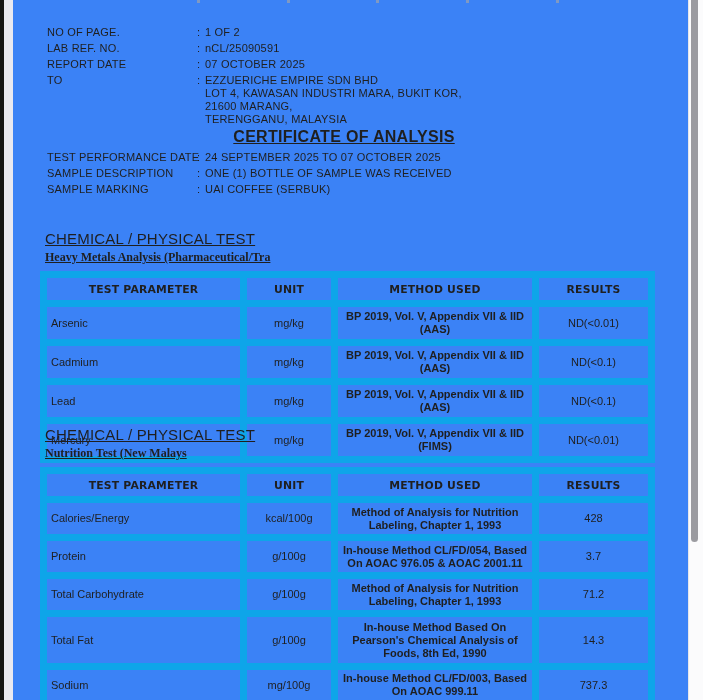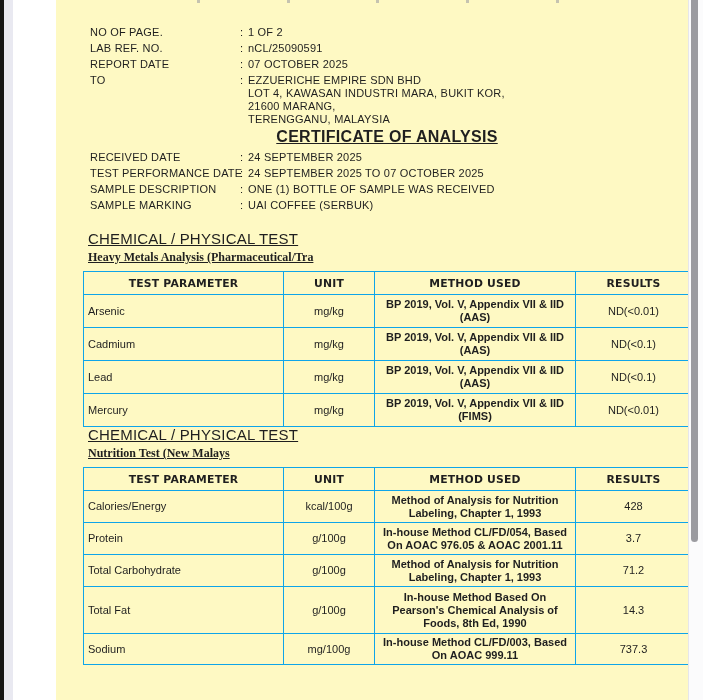--- a/index.html
+++ b/index.html
@@ -5,21 +5,21 @@
   html,body{margin:0;padding:0;}
   body{
     width:703px;height:700px;position:relative;overflow:hidden;
     background:#ffffff;
     font-family:"Liberation Sans",sans-serif;
     color:#1f1f1f;
     -webkit-font-smoothing:antialiased;
   }
   .edge-black{position:absolute;left:0;top:0;width:4px;height:700px;background:#151515;}
   .edge-gutter{position:absolute;left:4px;top:0;width:9px;height:700px;background:#e9e9f1;}
-  .page{position:absolute;left:13px;top:0;right:14px;bottom:0;background:#fef9c3;margin-left:43px;}
+  .page{position:absolute;left:13px;top:0;right:14px;bottom:0;background:#3b82f6;}
 
   .remnant{position:absolute;top:0;width:3px;height:3px;background:#a6a6a6;opacity:.65;}
 
   
   .info-block{position:absolute;left:34px;font-size:11px;line-height:13px;}
   .info-block.doc{top:26px;}
   .info-block.sample{top:151px;}
   .info-row{margin-bottom:3px;white-space:nowrap;}
   .info-row .lbl{display:inline-block;width:150px;letter-spacing:.2px;vertical-align:top;}
   .info-row .colon{display:inline-block;width:8px;vertical-align:top;text-align:left;}
@@ -46,21 +46,21 @@
   }
   .section table{
     position:absolute;top:41px;left:0;
     border-collapse:collapse;table-layout:fixed;width:608px;
     font-size:11px;line-height:13px;
   }
   .section col.c1{width:200px;}
   .section col.c2{width:91px;}
   .section col.c3{width:201px;}
   .section col.c4{width:116px;}
-  .section th,.section td{border:1px solid #0ea5e9;padding:2px 4px;overflow:hidden;}
+  .section th,.section td{border:7px solid #0ea5e9;padding:2px 4px;overflow:hidden;}
   .section th{
     height:20px;font-family:"DejaVu Sans",sans-serif;font-size:10.8px;
     font-weight:bold;text-align:center;letter-spacing:.2px;padding:1px 2px;
   }
   .section td.param{text-align:left;padding-left:4px;}
   .section td.unit,.section td.method,.section td.result{text-align:center;}
   .section td.method{white-space:pre-line;font-weight:bold;}
   
   .t1 tbody tr td{height:28px;}
   .t2 tbody tr:nth-child(1) td{height:27px;}
@@ -96,23 +96,20 @@
       <span class="lbl">TO</span><span class="colon">:</span><span class="val">EZZUERICHE EMPIRE SDN BHD
 LOT 4, KAWASAN INDUSTRI MARA, BUKIT KOR,
 21600 MARANG,
 TERENGGANU, MALAYSIA</span>
     </div>
   </div>
 
   <div class="doc-title">CERTIFICATE OF ANALYSIS</div>
 
   <div class="info-block sample">
-    <div class="info-row">
-      <span class="lbl">RECEIVED DATE</span><span class="colon">:</span><span class="val">24 SEPTEMBER 2025</span>
-    </div>
     <div class="info-row">
       <span class="lbl">TEST PERFORMANCE DATE</span><span class="colon">:</span><span class="val">24 SEPTEMBER 2025 TO 07 OCTOBER 2025</span>
     </div>
     <div class="info-row">
       <span class="lbl">SAMPLE DESCRIPTION</span><span class="colon">:</span><span class="val">ONE (1) BOTTLE OF SAMPLE WAS RECEIVED</span>
     </div>
     <div class="info-row">
       <span class="lbl">SAMPLE MARKING</span><span class="colon">:</span><span class="val">UAI COFFEE (SERBUK)</span>
     </div>
   </div>

